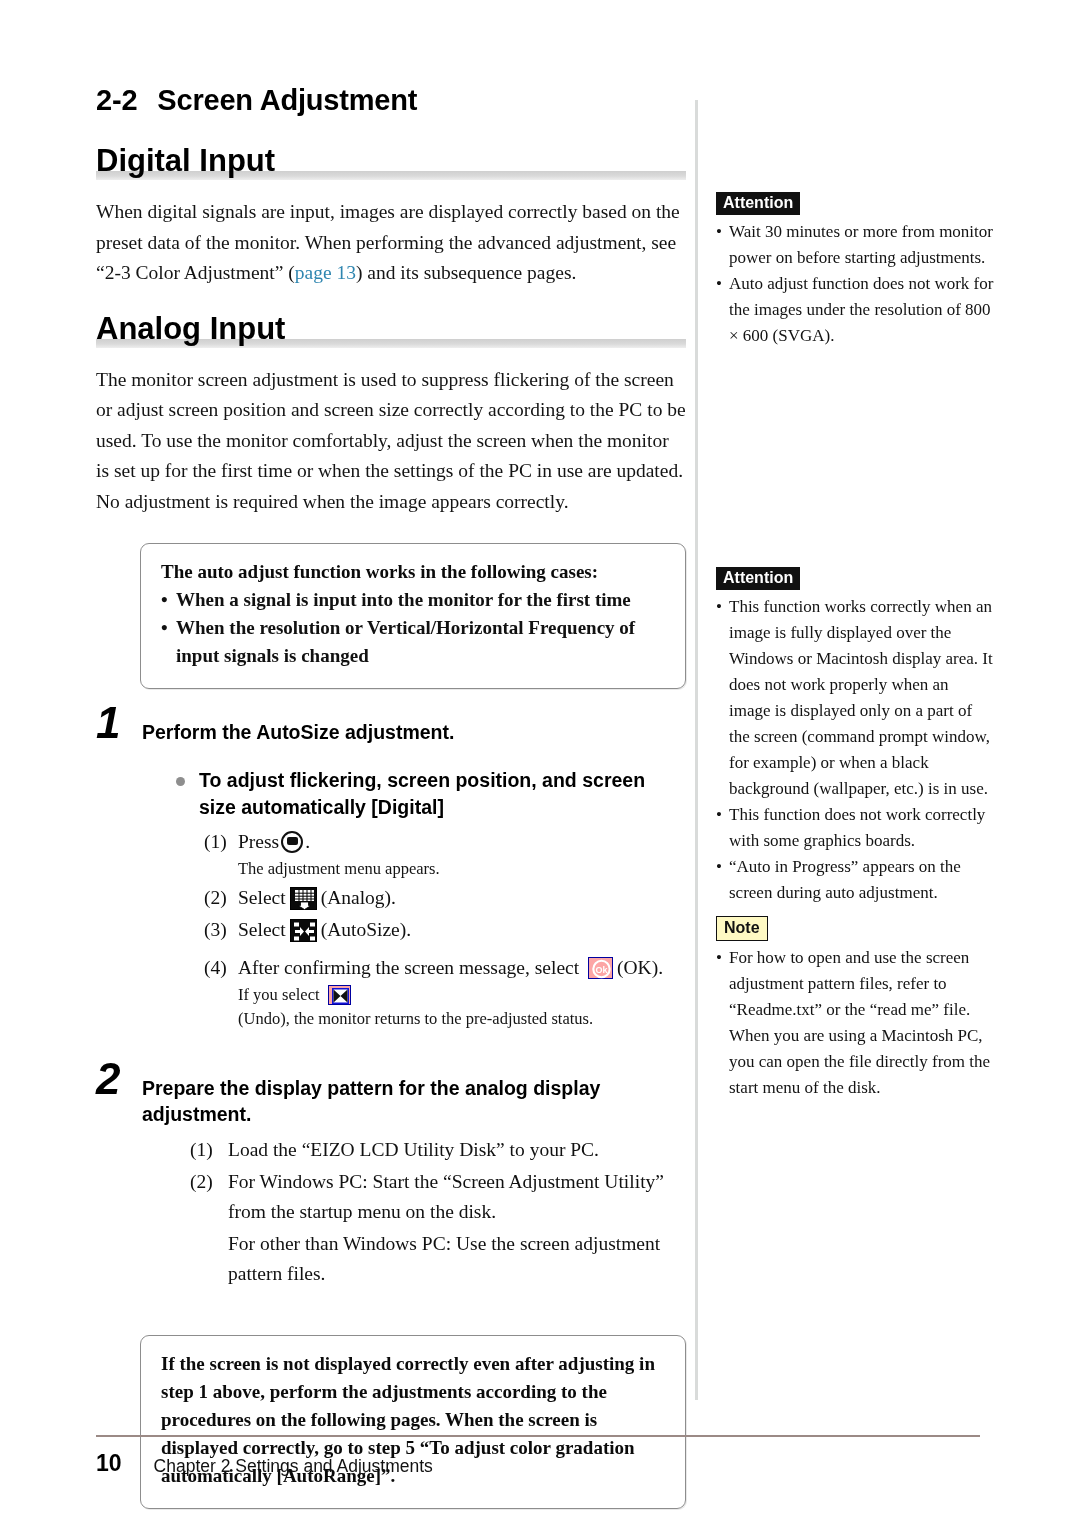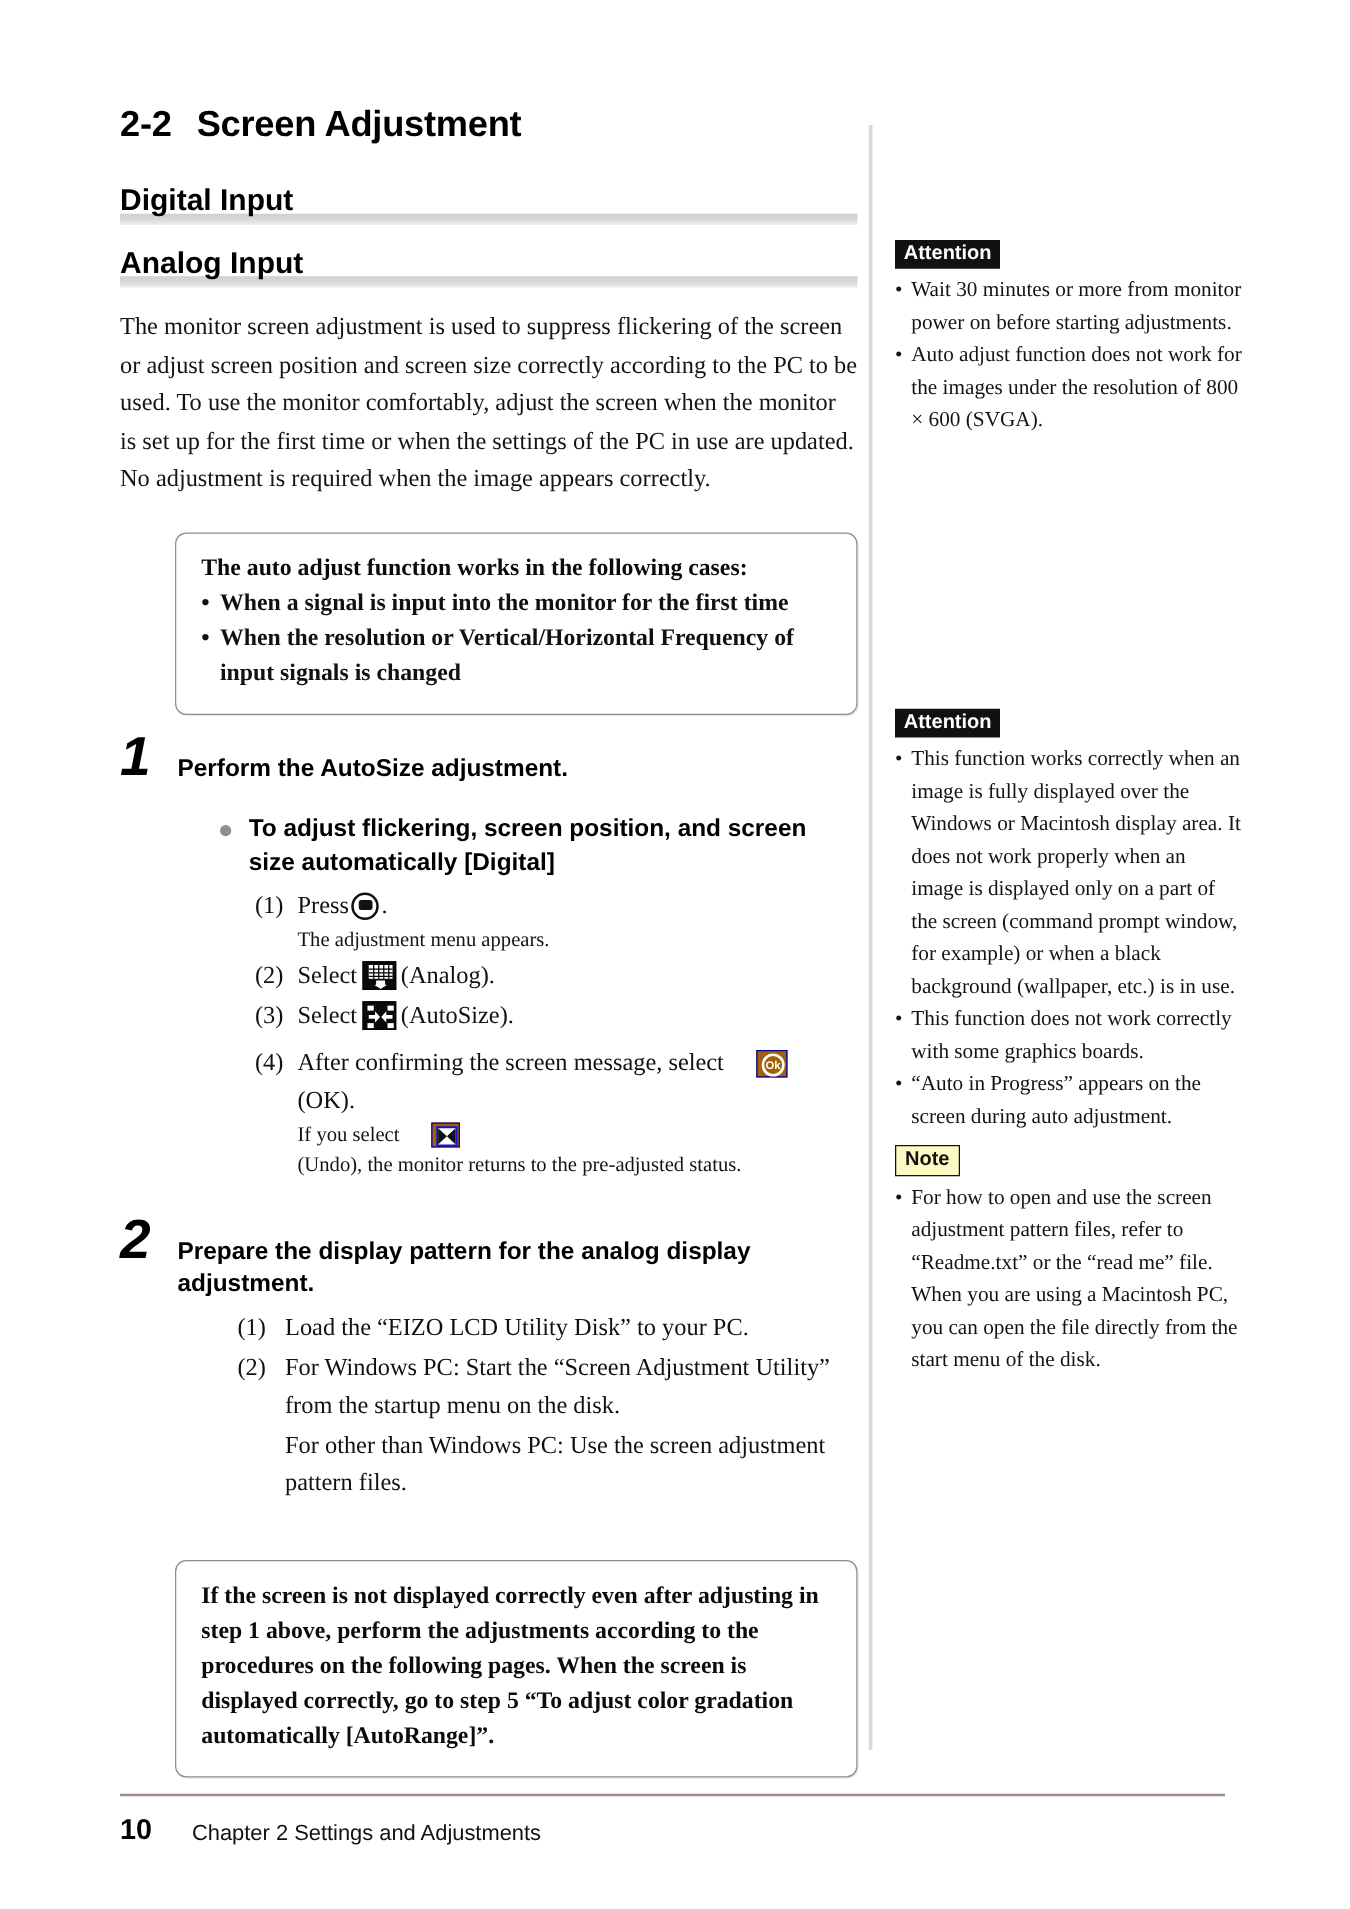--- a/index.html
+++ b/index.html
@@ -72,21 +72,21 @@
     left: 0; right: 0;
     bottom: 1px;
     height: 9px;
     background: linear-gradient(to bottom, #cfcfcf 0%, #dadada 55%, #eeeeee 100%);
   }
   .h2txt {
     position: relative;
     display: inline-block;
     font-family: "Liberation Sans", sans-serif;
     font-weight: bold;
-    font-size: 24px;
+    font-size: 31px;
     line-height: 28px;
     color: #000;
     background: transparent;
     padding-right: 6px;
   }
 
   
   p.body {
     font-family: "Liberation Serif", serif;
     font-size: 19.5px;
@@ -221,22 +221,22 @@
     border-radius:2px;
   }
   .ic-box {
     width: 27px; height: 23px;
     background: #0a0a0a;
     margin: 0 4px;
     border: 1px solid #000;
   }
   .ic-blue {
     width: 25px; height: 22px;
-    background: #a16207;
-    margin: 0 21px;
+    background: #fca5a5;
+    margin: 0 4px;
     border: 1px solid #0000a0;
     text-decoration: underline;
   }
 
   
   .tagbox {
     display: inline-block;
     font-family: "Liberation Sans", sans-serif;
     font-weight: bold;
     font-size: 16px;
@@ -299,20 +299,21 @@
     <h1 class="sec-title">
       <span class="num">2-2</span>
       <span>Screen Adjustment</span>
     </h1>
 
     <div class="h2wrap">
       <div class="h2rule"></div>
       <span class="h2txt">Digital Input</span>
     </div>
 
+    <p class="body"><span>When digital signals are input, images are displayed correctly based on the preset data of the monitor. When performing the advanced adjustment, see “2-3 Color Adjustment” (</span><span class="lnk">page 13</span><span>) and its subsequence pages.</span></p>
 
     <div class="h2wrap" style="margin-top:6px;">
       <div class="h2rule"></div>
       <span class="h2txt">Analog Input</span>
     </div>
 
     <p class="body">The monitor screen adjustment is used to suppress flickering of the screen or adjust screen position and screen size correctly according to the PC to be used. To use the monitor comfortably, adjust the screen when the monitor is set up for the first time or when the settings of the PC in use are updated. No adjustment is required when the image appears correctly.</p>
 
     <div class="callout">
       <div class="cline">The auto adjust function works in the following cases:</div>

